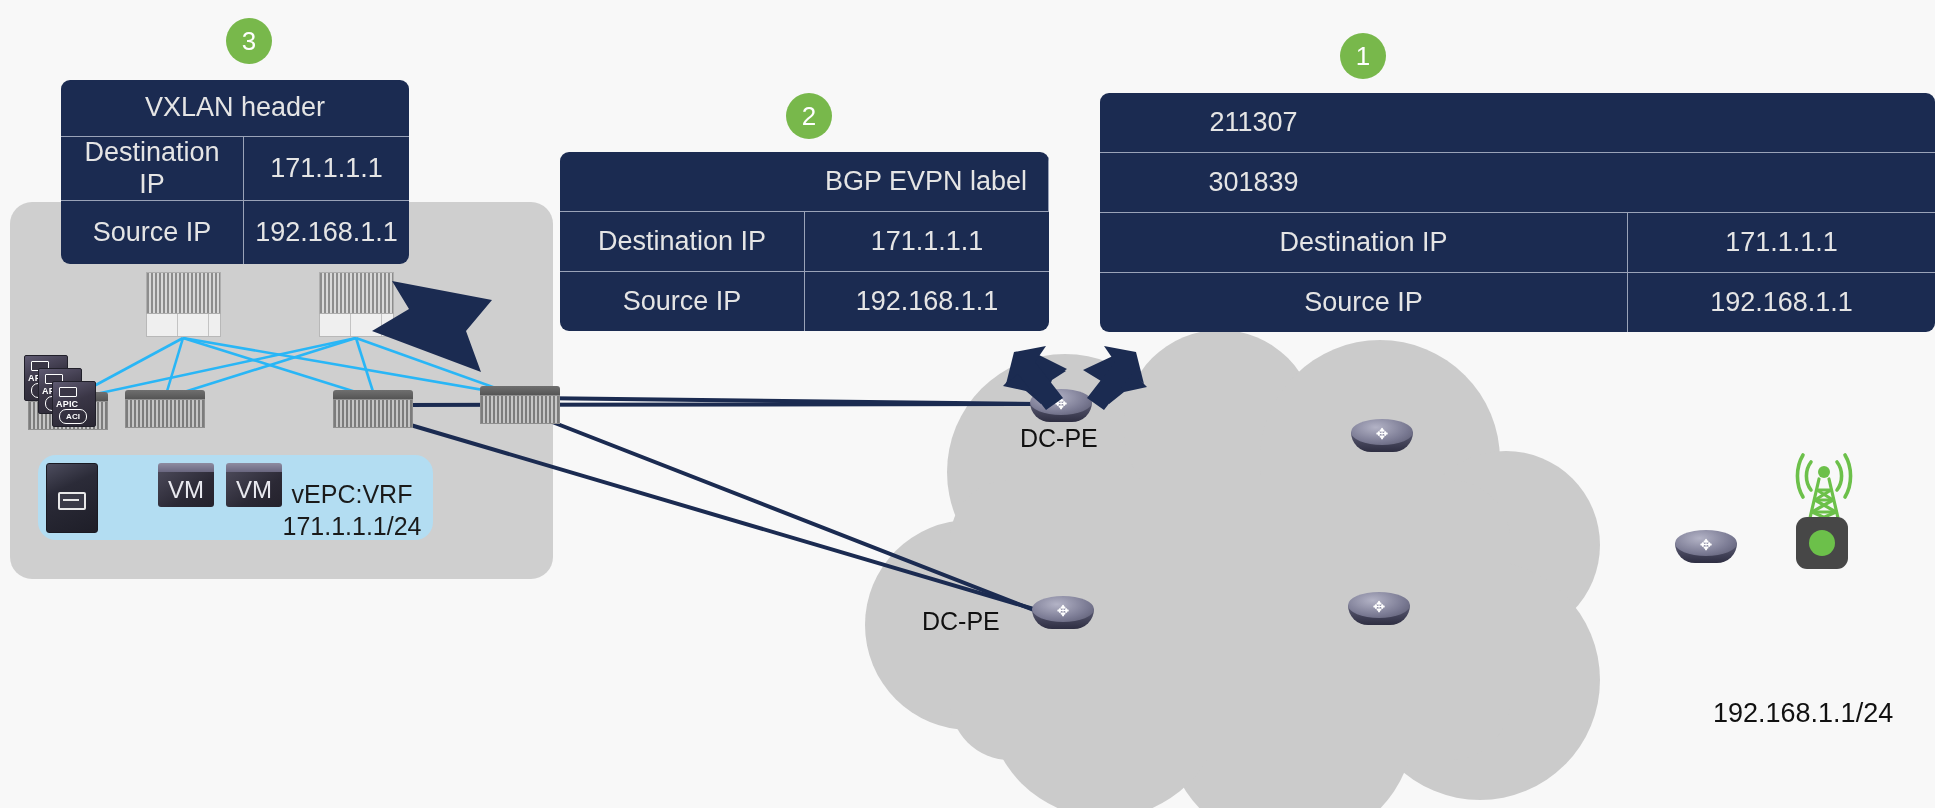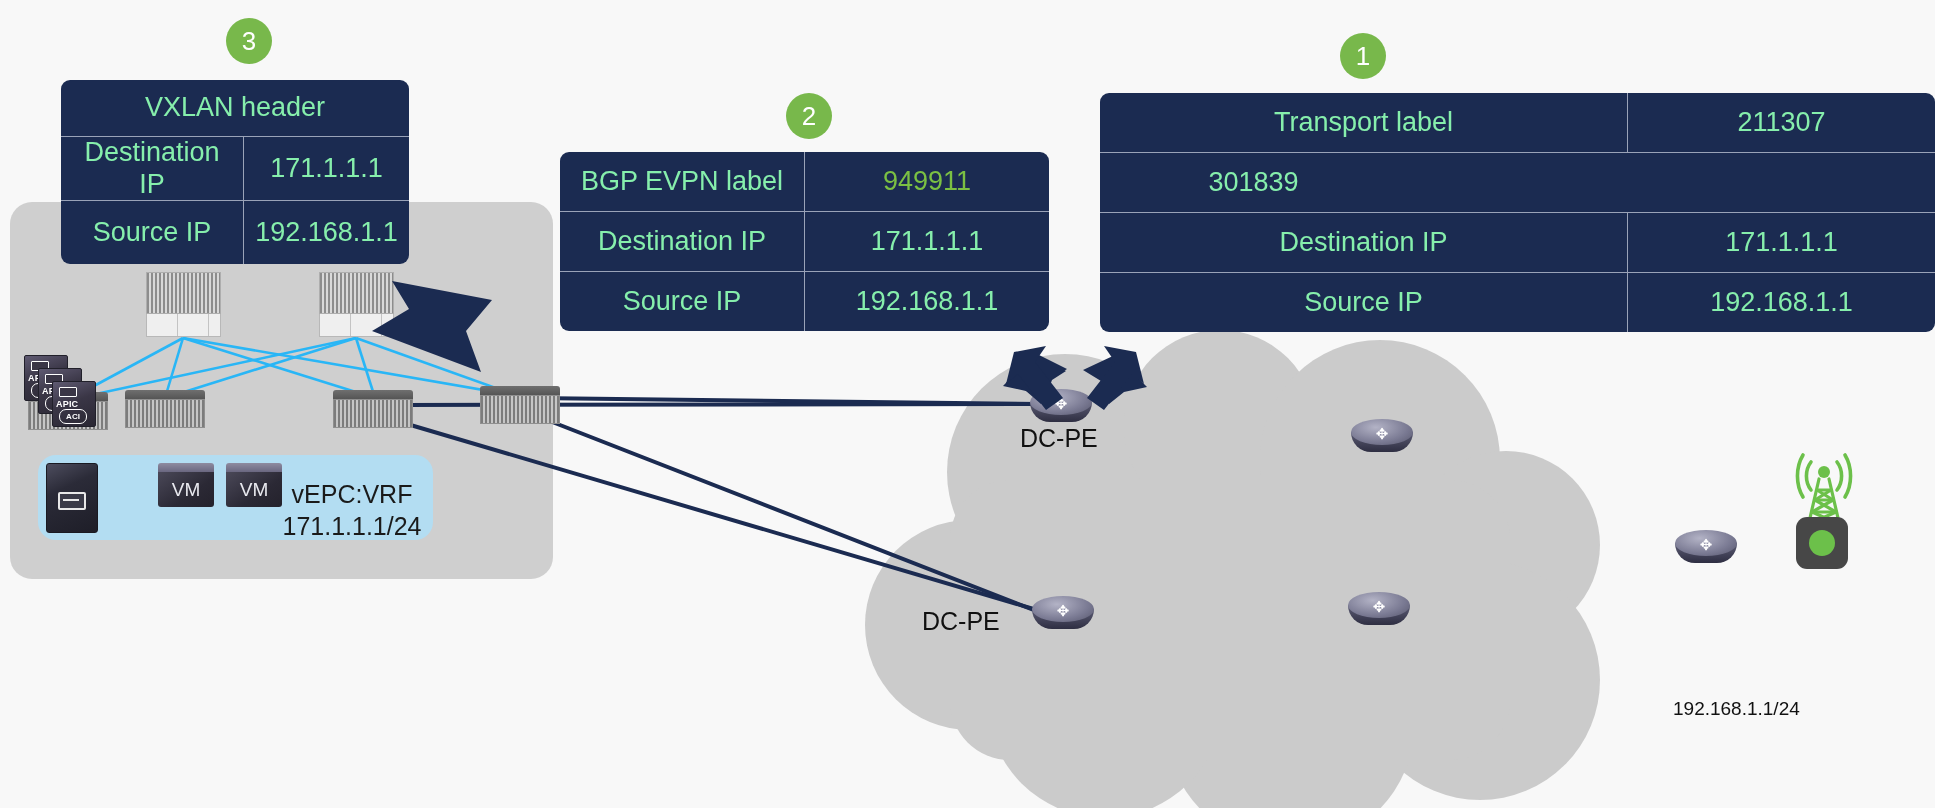--- a/index.html
+++ b/index.html
@@ -31,21 +31,21 @@
     position:absolute;
     background:#1b2b51;
     border-radius:9px;
     overflow:hidden;
     z-index:30;
     box-shadow:0 0 0 0 transparent;
   }
   .htable .trow{display:flex;}
   .htable .trow + .trow{border-top:1.5px solid #9aa3b8;}
   .htable .tcell{
-    color:#86efac;
+    color:#e5e5e5;
     font-size:27px;
     display:flex;align-items:center;justify-content:center;
     text-align:center;
     padding:0 10px;
     box-sizing:border-box;
     line-height:1.15;
   }
   .htable .tcell.key{border-right:1.5px solid #9aa3b8;}
   .htable .title-row .tcell{justify-content:center;}
   .green-val{color:#7bc043 !important;}
@@ -88,21 +88,21 @@
 
   
   #sp-cloud{position:absolute;left:820px;top:330px;width:780px;height:478px;z-index:4;}
   #sp-cloud-label{
     position:absolute;left:1020px;top:480px;width:420px;
     text-align:center;color:#141414;font-size:29px;line-height:1.35;z-index:20;
   }
 
   
   .plain-label{position:absolute;color:#111;font-size:25px;z-index:25;white-space:nowrap;}
-  .ip-label{position:absolute;color:#111;font-size:19px;z-index:25;white-space:nowrap;}
+  .ip-label{position:absolute;color:#111;font-size:27px;z-index:25;white-space:nowrap;margin-left:40px;}
 
   
   .device{position:absolute;z-index:15;}
 
   
   .spine{width:75px;height:65px;}
   .spine .top{
     height:42px;width:100%;
     background:
       repeating-linear-gradient(90deg,#8d8d8d 0 2px,#d9d9d9 2px 4px),
@@ -184,21 +184,21 @@
   
   .vm{width:56px;height:44px;position:absolute;z-index:12;}
   .vm .vm-top{
     width:56px;height:9px;
     background:linear-gradient(180deg,#8e8ba0,#6a6780);
     border-radius:3px 3px 0 0;
   }
   .vm .vm-face{
     width:56px;height:35px;
     background:linear-gradient(145deg,#4a4858 0%,#2b2935 60%,#24222c 100%);
-    color:#e9e9ef;font-size:19px;
+    color:#e9e9ef;font-size:24px;
     display:flex;align-items:center;justify-content:center;
     border-radius:0 0 3px 3px;
   }
 
   
   #tower{position:absolute;z-index:22;}
   
   #handheld{
     position:absolute;width:52px;height:52px;border-radius:11px;
     background:#474747;z-index:22;
@@ -285,35 +285,33 @@
     </div>
     <div class="trow">
       <div class="tcell key">Source IP</div>
       <div class="tcell val">192.168.1.1</div>
     </div>
   </div>
 
   <div class="htable" id="tbl-evpn">
     <div class="trow">
       <div class="tcell key">BGP EVPN label</div>
-      <div class="tcell val green-val">949911</div>
     </div>
     <div class="trow">
       <div class="tcell key">Destination IP</div>
       <div class="tcell val">171.1.1.1</div>
     </div>
     <div class="trow">
       <div class="tcell key">Source IP</div>
       <div class="tcell val">192.168.1.1</div>
     </div>
   </div>
 
   <div class="htable" id="tbl-transport">
     <div class="trow">
-      <div class="tcell key">Transport label</div>
       <div class="tcell val">211307</div>
     </div>
     <div class="trow">
       <div class="tcell val">301839</div>
     </div>
     <div class="trow">
       <div class="tcell key">Destination IP</div>
       <div class="tcell val">171.1.1.1</div>
     </div>
     <div class="trow">

